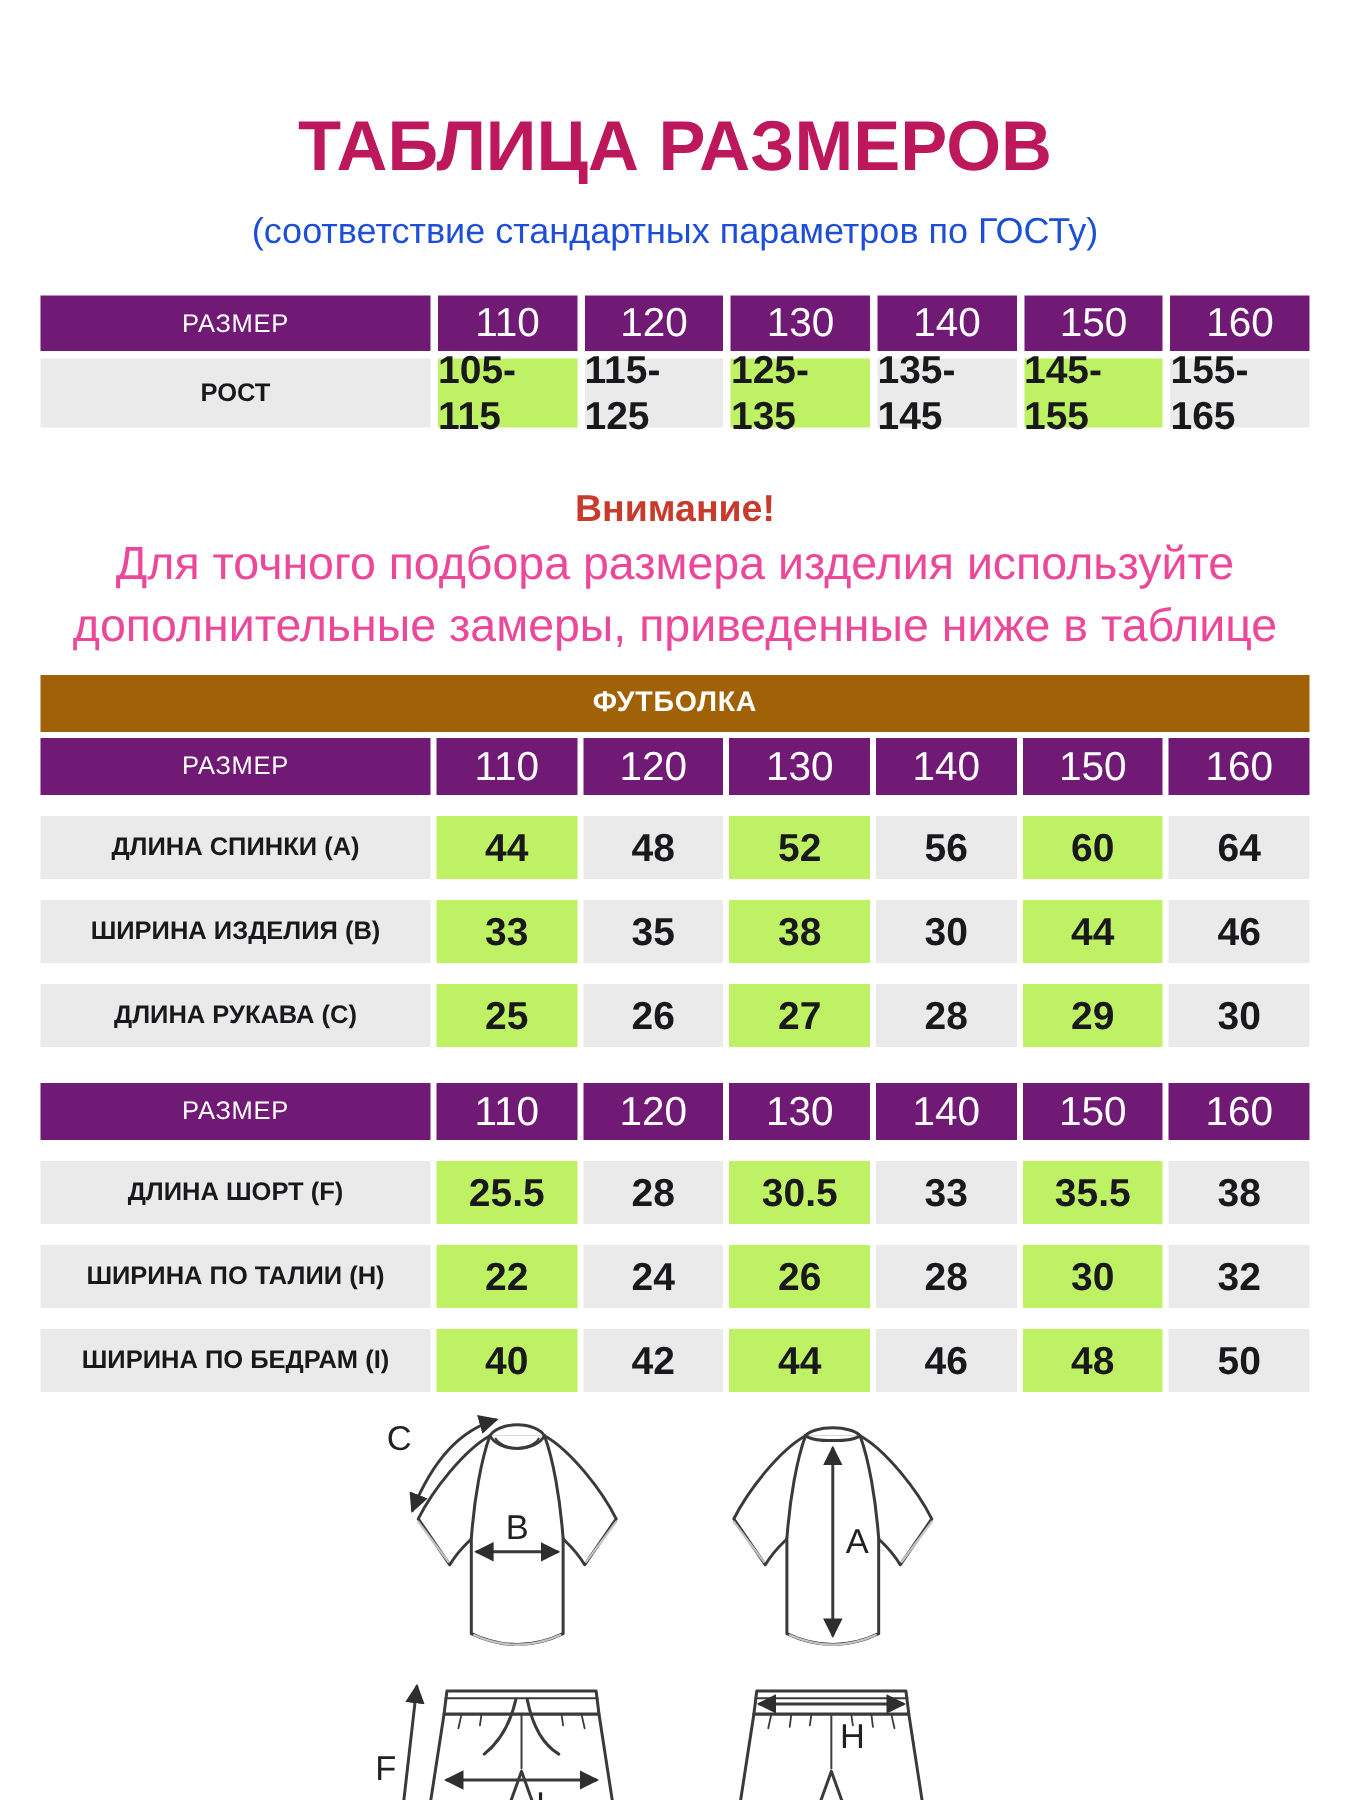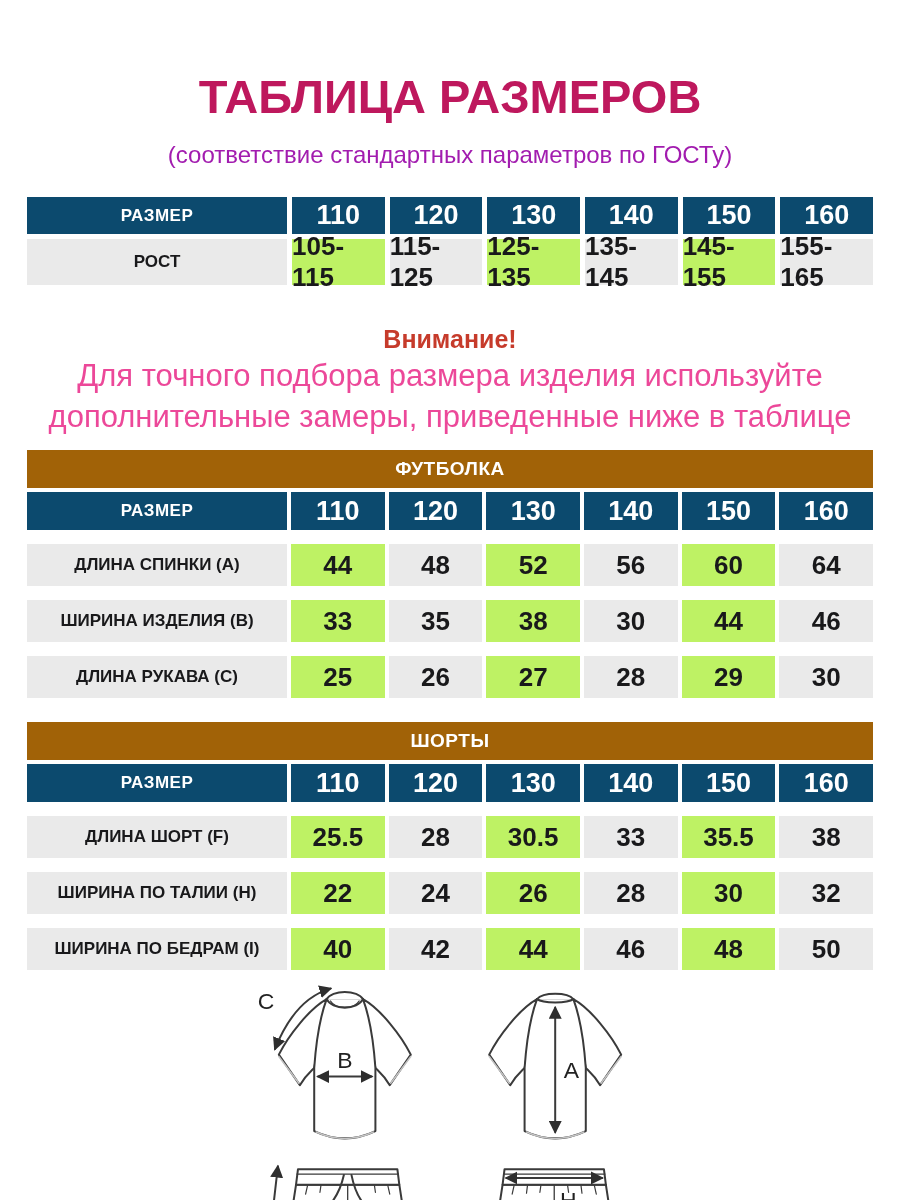--- a/index.html
+++ b/index.html
@@ -8,39 +8,39 @@
     width: 900px; height: 1200px; margin: 0 auto; overflow: hidden;
     font-family: "Liberation Sans", sans-serif; color: #1c1c1e;
   }
   .page { width: 846px; margin: 0 auto; padding-top: 72px; }
 
   h1.title {
     text-align: center; font-size: 47px; font-weight: bold;
     color: #be185d; letter-spacing: 0px; line-height: 1.05;
   }
   .subtitle {
-    text-align: center; font-size: 24px; color: #a21caf; margin-top: 20px;
+    text-align: center; font-size: 24px; color: #1d4ed8; margin-top: 20px;
   }
 
   
   .sizegrid {
     display: grid;
     grid-template-columns: 260px repeat(6, 1fr);
     column-gap: 5px; row-gap: 5px;
     margin-top: 28px;
   }
   .sizegrid .titlebar {
     grid-column: 1 / -1; background: #a16207; color: #fff;
     height: 38px; display: flex; align-items: center; justify-content: center;
     font-size: 19px; font-weight: bold; letter-spacing: 0.5px;
   }
   .hcell {
-    background: #0c4a6e; color: #ffffff; height: 38px;
+    background: #701a75; color: #ffffff; height: 38px;
     display: flex; align-items: center; justify-content: center;
-    font-size: 27px; font-weight: bold;
+    font-size: 27px; font-weight: normal;
   }
   .hcell.lab { font-size: 17px; letter-spacing: 0.5px; }
   .cell {
     background: #bef264; height: 46px;
     display: flex; align-items: center; justify-content: center;
     font-size: 26px; font-weight: 600; color: #19191b;
   }
   .t2 .cell { height: 42px; margin-top: 10px; }
   .cell.alt { background: #eaeaea; }
   .cell.lab { background: #eaeaea; font-size: 17px; font-weight: bold; }
@@ -124,21 +124,20 @@
     <div class="cell lab">ДЛИНА РУКАВА (C)</div>
     <div class="cell">25</div>
     <div class="cell alt">26</div>
     <div class="cell">27</div>
     <div class="cell alt">28</div>
     <div class="cell">29</div>
     <div class="cell alt">30</div>
   </div>
 
   <div class="sizegrid t2 t3">
-    <div class="titlebar">ШОРТЫ</div>
 
     <div class="hcell lab">РАЗМЕР</div>
     <div class="hcell">110</div>
     <div class="hcell">120</div>
     <div class="hcell">130</div>
     <div class="hcell">140</div>
     <div class="hcell">150</div>
     <div class="hcell">160</div>
 
     <div class="cell lab">ДЛИНА ШОРТ (F)</div>

